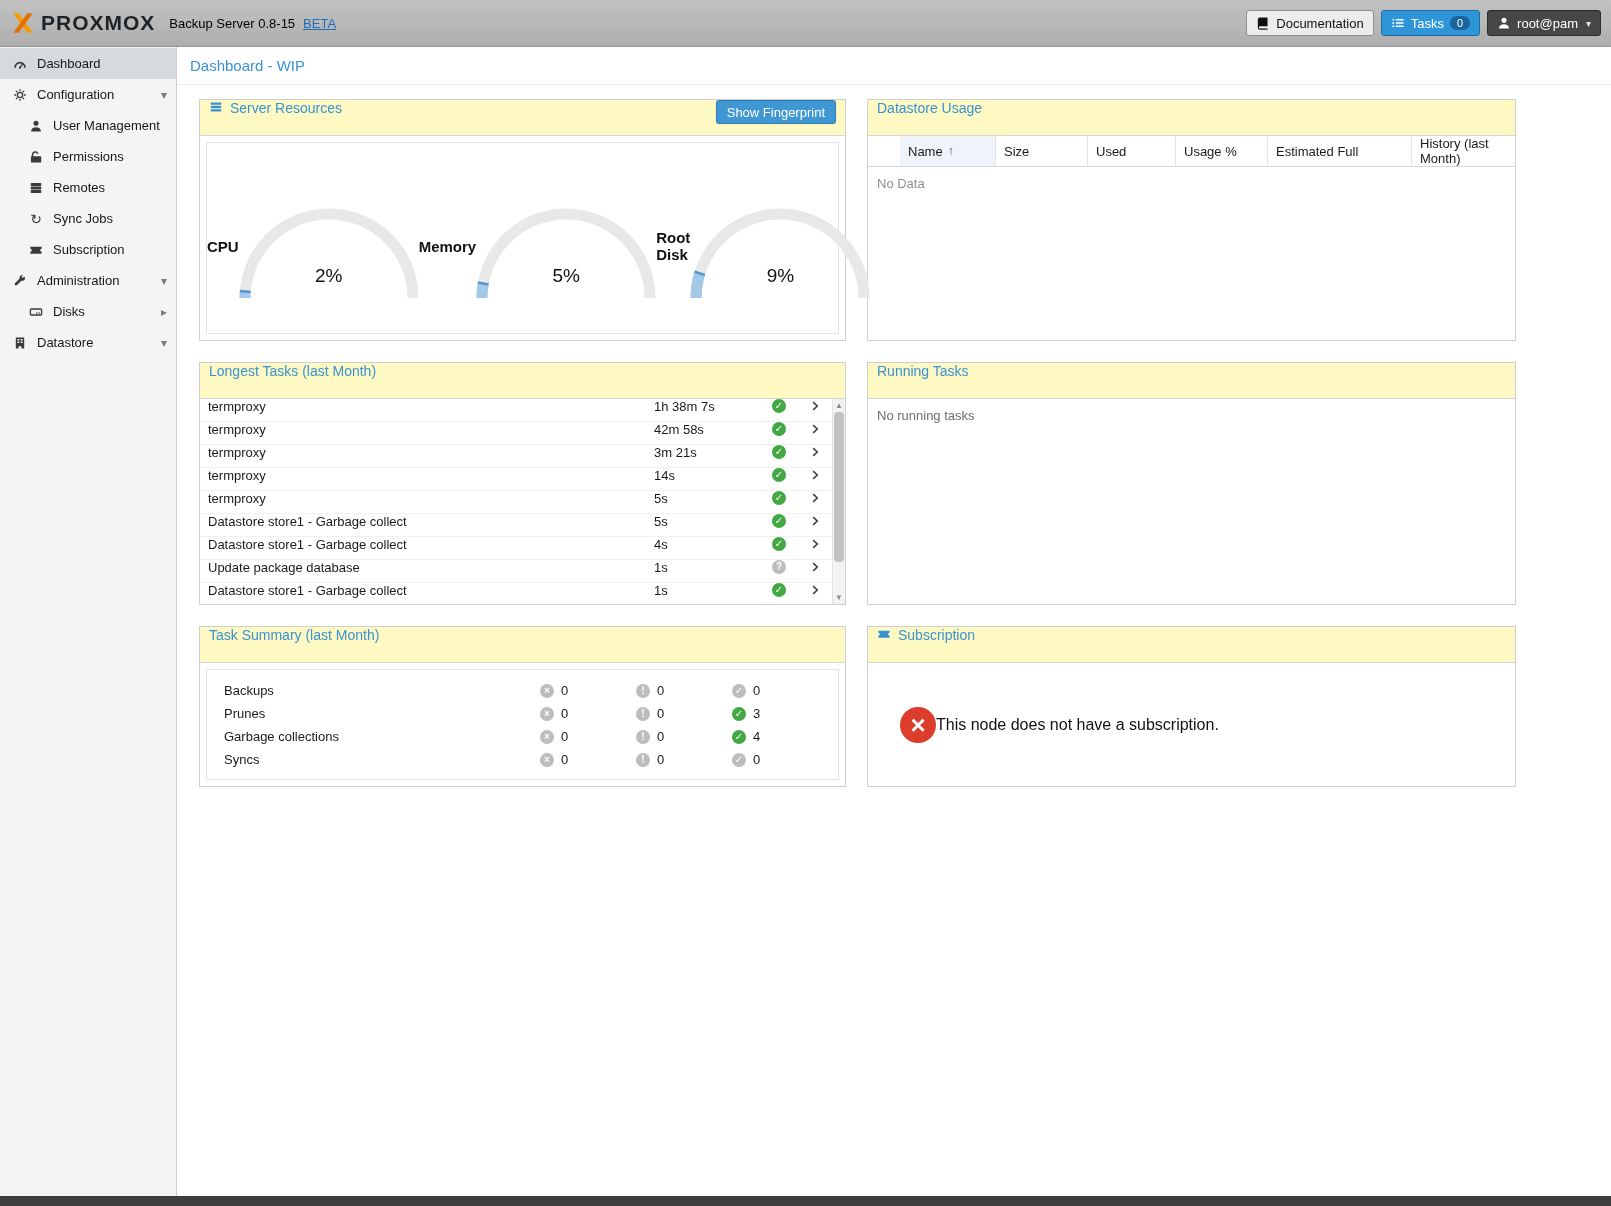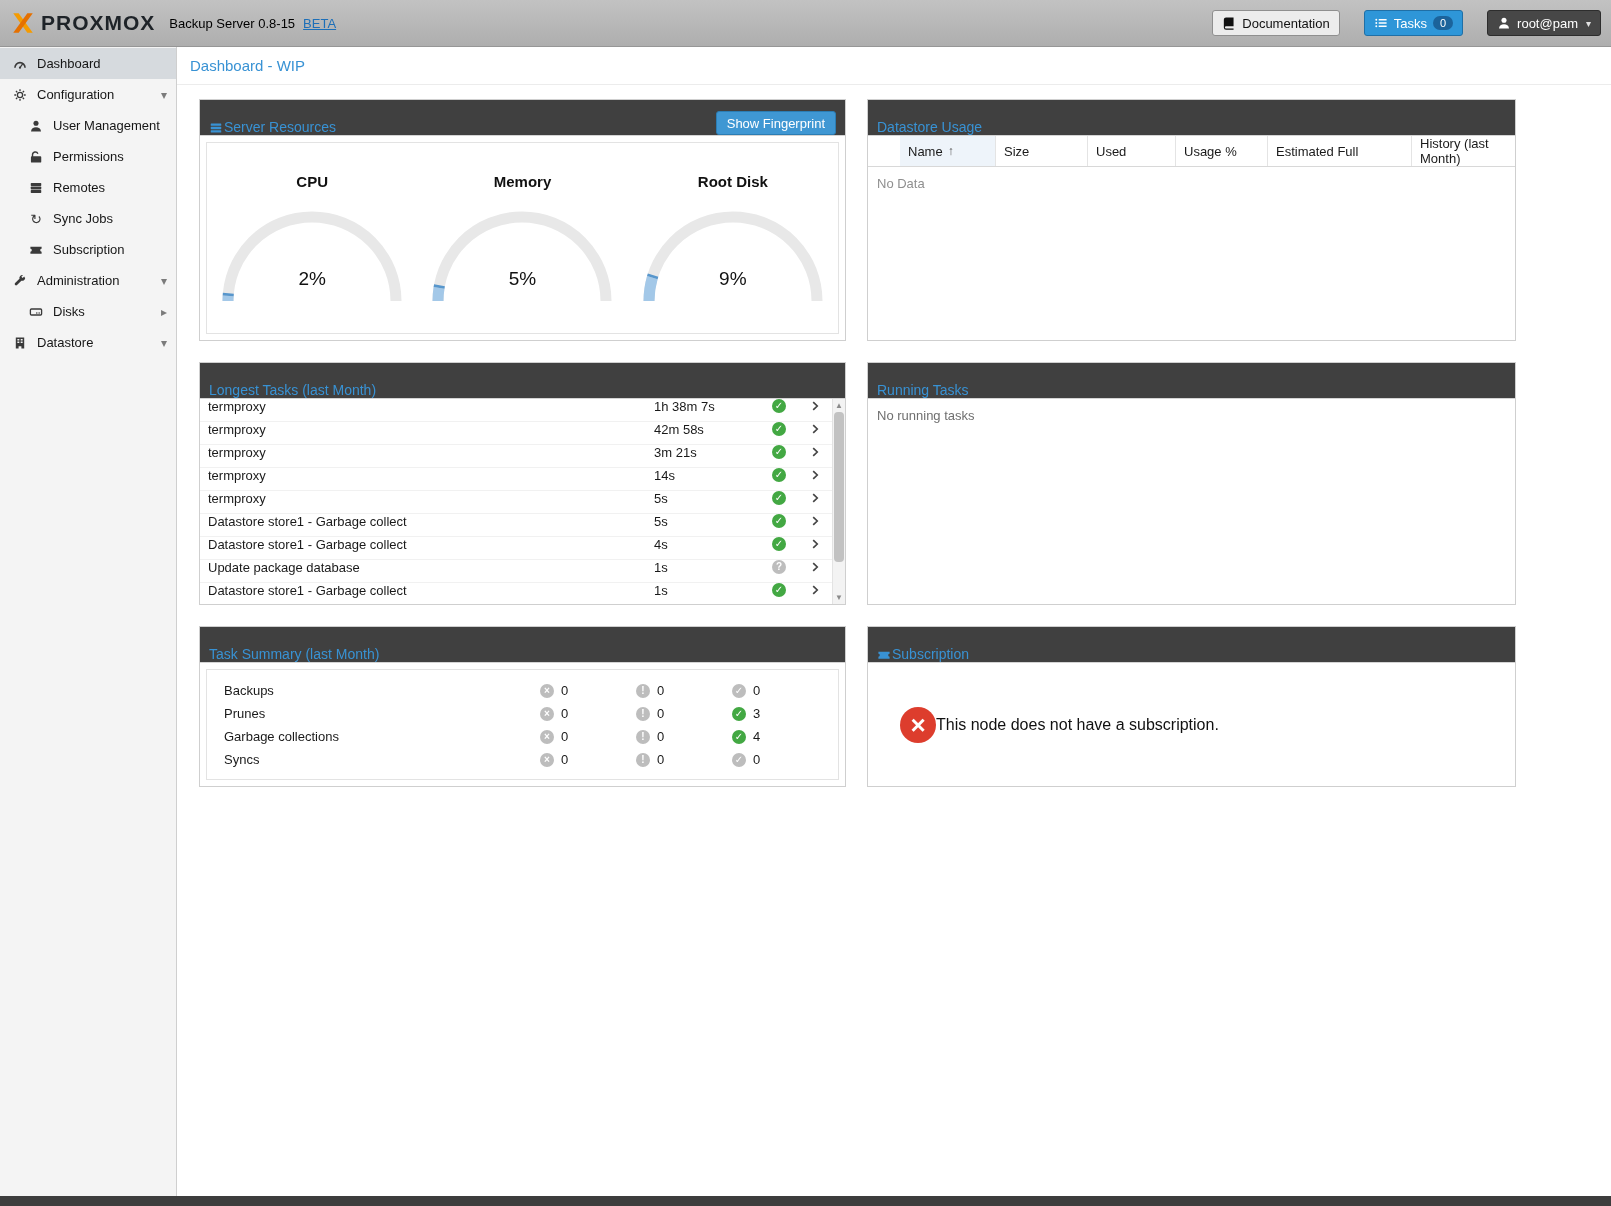--- a/index.html
+++ b/index.html
@@ -7,21 +7,21 @@
     font-family:"Liberation Sans","DejaVu Sans",sans-serif;font-size:13px;color:#1a1a1a}
   .app{display:flex;flex-direction:column;height:100%}
 
   
   .topbar{flex:0 0 47px;background:linear-gradient(#c2c2c2,#aeaeae);border-bottom:1px solid #969696;
     display:flex;align-items:center;padding:0 10px;gap:8px}
   .logo{display:flex;align-items:center;gap:5px;margin-right:6px}
   .brand-text{font-size:21px;font-weight:700;letter-spacing:1px;color:#1e2328}
   .product{font-size:13px;color:#000}
   .beta{color:#1d6fb8;text-decoration:underline;cursor:pointer;font-size:13px}
-  .topbar-right{margin-left:auto;display:flex;align-items:center;gap:24px}
+  .topbar-right{margin-left:auto;display:flex;align-items:center;gap:7px}
   .tb-btn{display:inline-flex;align-items:center;gap:6px;height:26px;padding:0 9px;border-radius:3px;
     font-size:13px;cursor:pointer;border:1px solid transparent;font-family:inherit}
   .btn-light{background:#ececec;border-color:#8f8f8f;color:#111}
   .btn-blue{background:#2e96d8;border-color:#1f6fa6;color:#fff}
   .btn-dark{background:#474747;border-color:#2d2d2d;color:#fff}
   .badge{background:#1b639b;color:#fff;font-size:11px;padding:1px 7px;border-radius:8px}
   .tb-caret{font-size:10px;color:#e2e2e2;margin-left:2px}
 
   
   .main-wrap{flex:1;display:flex;min-height:0}
@@ -33,30 +33,30 @@
   .nav-label{flex:1;white-space:nowrap}
   .caret{color:#7b7b7b;font-size:12px;cursor:pointer}
   .main{flex:1;display:flex;flex-direction:column;background:#fff;min-width:0}
   .page-header{flex:0 0 38px;display:flex;align-items:center;padding-left:13px;color:#3892d4;
     font-size:15px;border-bottom:1px solid #ececec}
   .content{flex:1;padding:14px 0 0 22px;display:grid;grid-template-columns:647px 649px;
     grid-template-rows:242px 243px 161px;gap:21px;align-content:start;overflow:hidden}
 
   
   .panel{border:1px solid #cfcfcf;background:#fff;display:flex;flex-direction:column;min-height:0}
-  .panel-header{flex:0 0 36px;display:flex;align-items:flex-end;gap:1px;background:#404040;
+  .panel-header{flex:0 0 36px;display:flex;align-items:flex-start;gap:7px;background:#fef9c3;
     border-bottom:1px solid #d4d4d4;padding:0 9px;color:#3892d4;font-size:14px}
   .hdr-icon{color:#3892d4;display:inline-flex}
   .fingerprint-btn{margin-left:auto;background:#3f97d3;border:1px solid #2b7db4;color:#fff;height:24px;
     padding:0 10px;border-radius:3px;font-size:13px;cursor:pointer;font-family:inherit}
 
   
   .sr-body{flex:1;padding:6px;min-height:0}
   .inner-box{height:100%;border:1px solid #e3e3e3;display:flex}
-  .gauge-col{flex:1;display:flex;flex-direction:column;align-items:center;padding-top:30px}
+  .gauge-col{flex:1;display:flex;flex-direction:row;align-items:center;padding-top:30px}
   .gauge-title{font-size:15px;font-weight:700;color:#111;margin-bottom:14px}
   .gauge-wrap{position:relative;width:180px;height:104px}
   .gauge-val{position:absolute;top:64px;left:0;right:0;text-align:center;font-size:19px;color:#111}
 
   
   .du-cols{display:flex;flex:0 0 28px;border-bottom:1px solid #d8d8d8}
   .du-col{display:flex;align-items:center;padding:0 8px;border-right:1px solid #e4e4e4;cursor:pointer;color:#1a1a1a}
   .du-col.sorted{background:#eef4fa}
   .du-col.last{flex:1;border-right:none}
   .sort-arrow{margin-left:5px;color:#555;font-size:12px}

